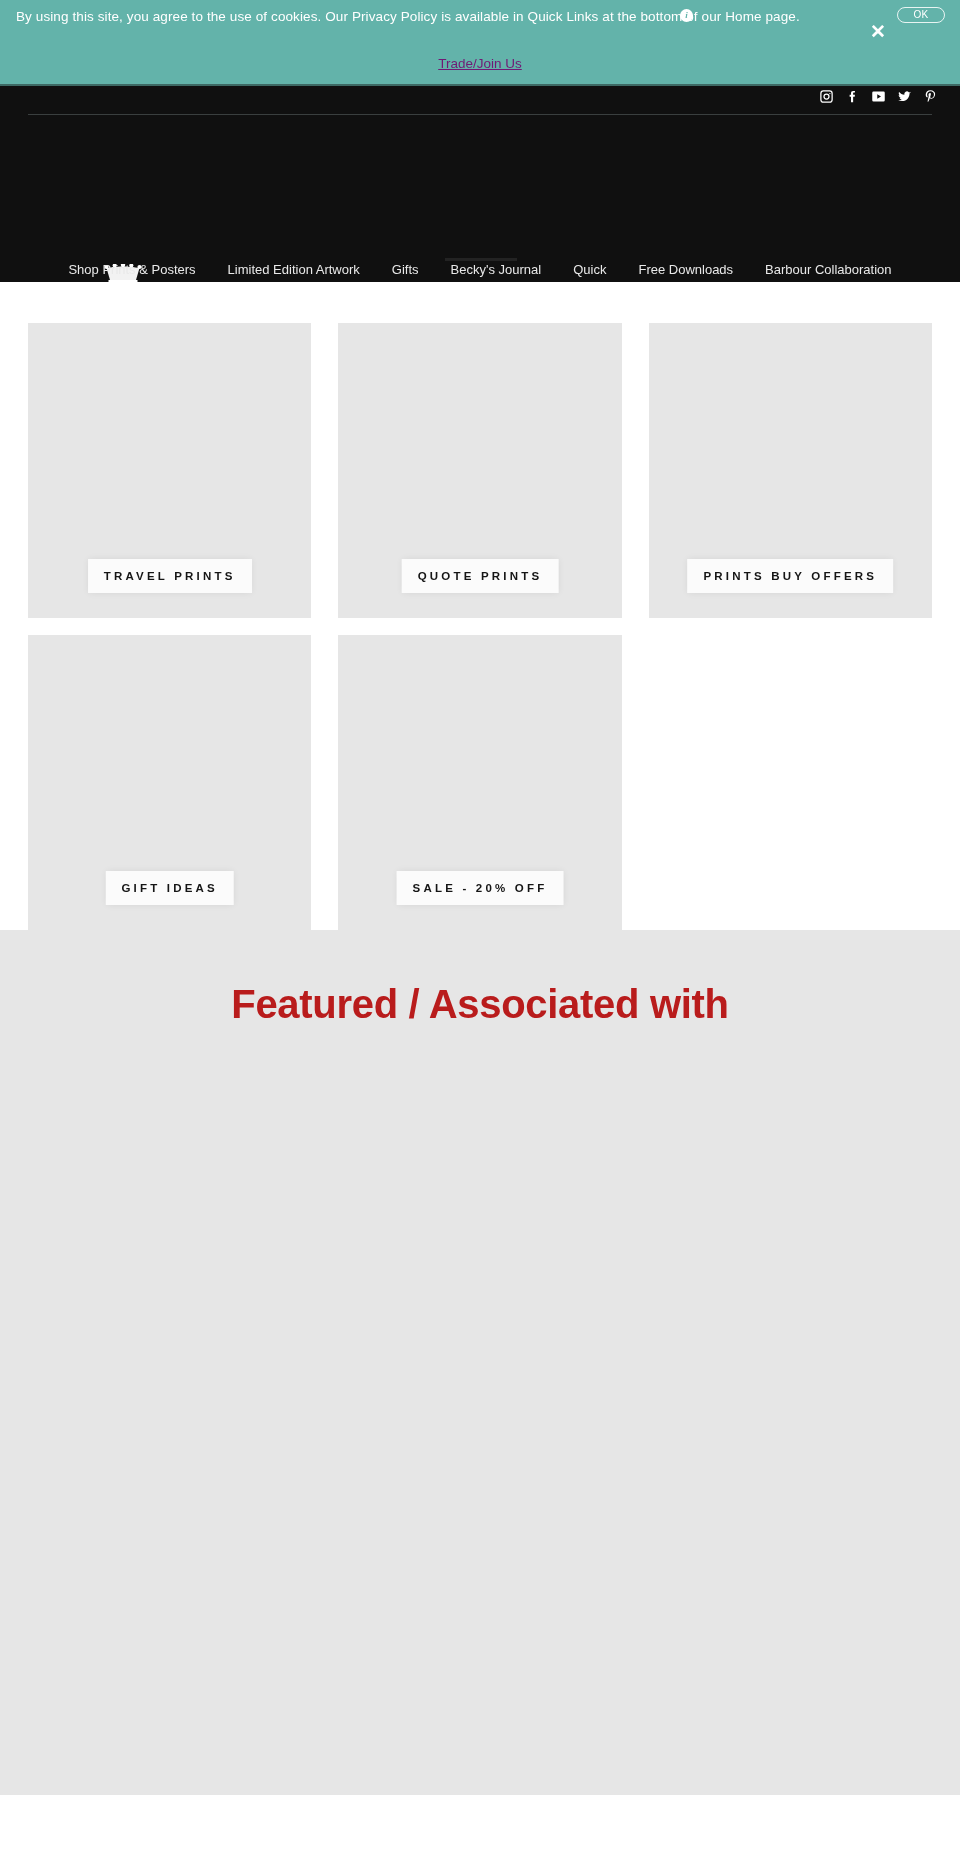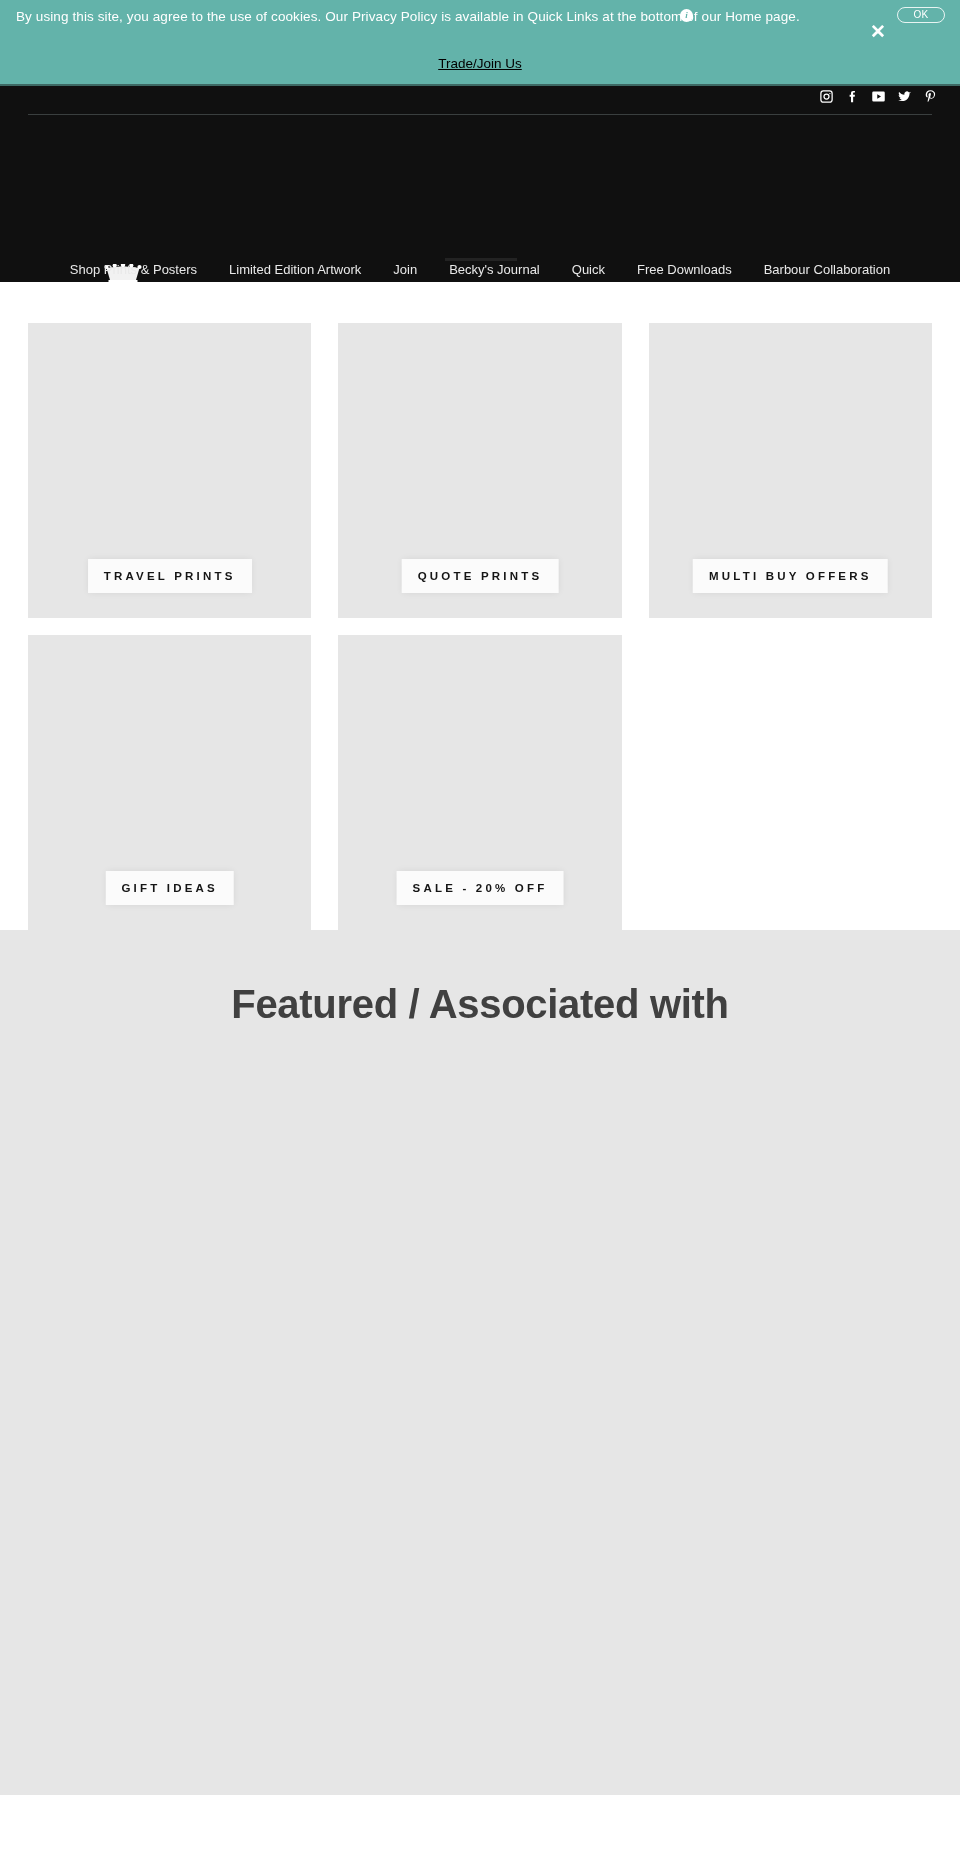--- a/index.html
+++ b/index.html
@@ -46,21 +46,21 @@
     font-style: italic;
     font-family: "Liberation Serif", serif;
   }
   .trade-link {
     position: absolute;
     left: 0;
     right: 0;
     top: 56px;
     text-align: center;
     font-size: 13.5px;
-    color: #000000;
+    color: #701a75;
     text-decoration: underline;
     cursor: pointer;
   }
   .close-x {
     position: absolute;
     left: 868px;
     top: 22px;
     width: 20px;
     height: 20px;
     color: #ffffff;
@@ -220,21 +220,21 @@
   .featured-band {
     width: 960px;
     background: #e6e6e6;
     padding-top: 52px;
     height: 865px;
   }
   .featured-title {
     text-align: center;
     font-size: 40px;
     font-weight: bold;
-    color: #404040;
+    color: #b91c1c;
     letter-spacing: -0.3px;
   }
   .featured-body { width: 960px; height: 740px; background: #e6e6e6; }
 </style>
 </head>
 <body>
 
 <div class="cookie-bar">
   <div class="cookie-text">By using this site, you agree to the use of cookies. Our Privacy Policy is available in Quick Links at the bottom of our Home page.</div>
   <div class="info-icon">i</div>
@@ -291,38 +291,38 @@
         </g>
       </svg>
     </span>
     <span class="logo-monogram">BB</span>
     <span class="logo-wordmark">BECKY BETTESWORTH</span>
   </div>
 
   <nav class="main-nav">
     <span class="nav-item">Shop Prints &amp; Posters</span>
     <span class="nav-item">Limited Edition Artwork</span>
-    <span class="nav-item">Join</span>
+    <span class="nav-item">Gifts</span>
     <span class="nav-item">Becky's Journal</span>
     <span class="nav-item">Quick</span>
     <span class="nav-item">Free Downloads</span>
     <span class="nav-item">Barbour Collaboration</span>
   </nav>
 </div>
 
 <section class="tiles-section">
   <div class="tiles-grid">
     <div class="tile">
       <div class="tile-btn">TRAVEL PRINTS</div>
     </div>
     <div class="tile">
       <div class="tile-btn">QUOTE PRINTS</div>
     </div>
     <div class="tile">
-      <div class="tile-btn">MULTI BUY OFFERS</div>
+      <div class="tile-btn">PRINTS BUY OFFERS</div>
     </div>
     <div class="tile">
       <div class="tile-btn">GIFT IDEAS</div>
     </div>
     <div class="tile">
       <div class="tile-btn">SALE - 20% OFF</div>
     </div>
   </div>
 </section>
 

